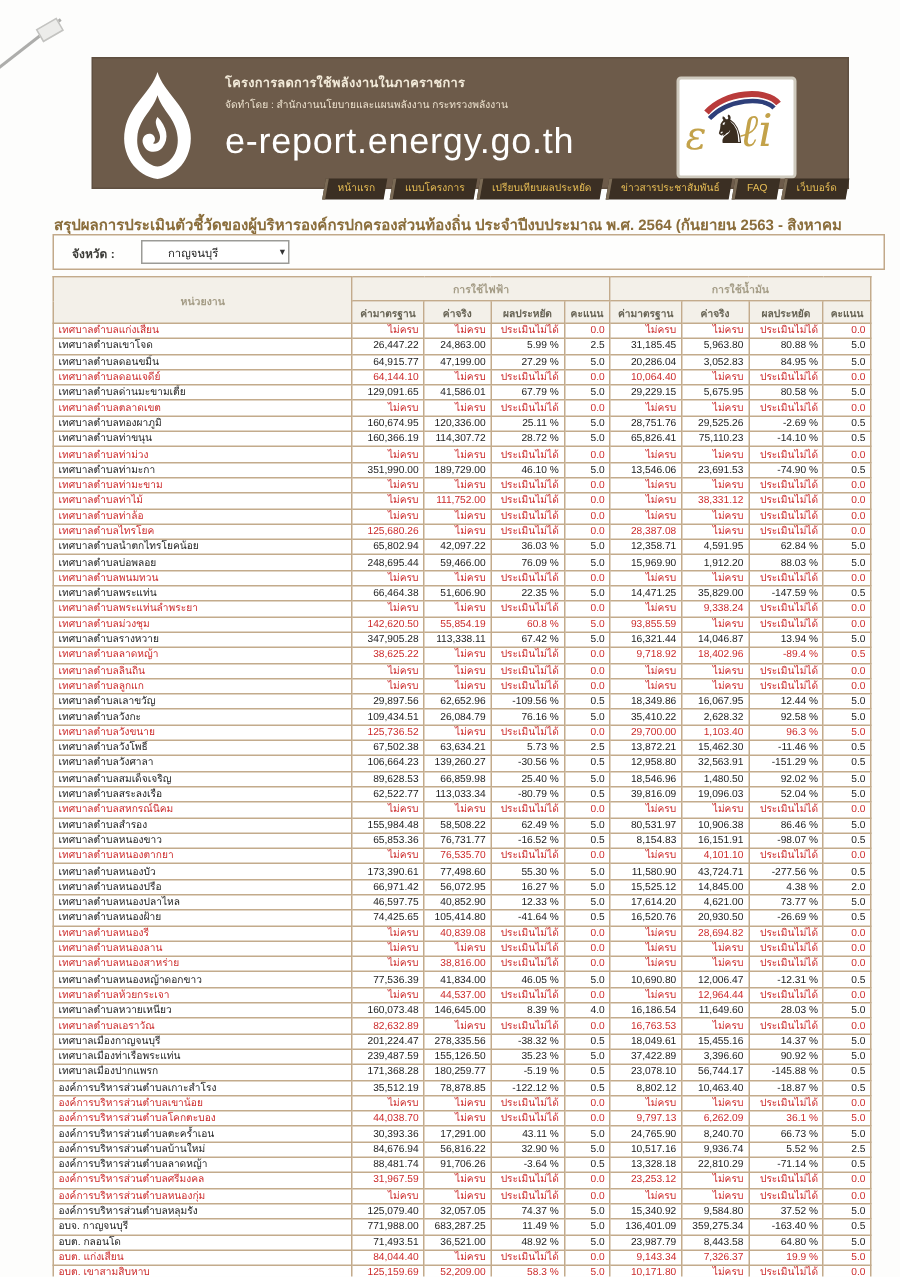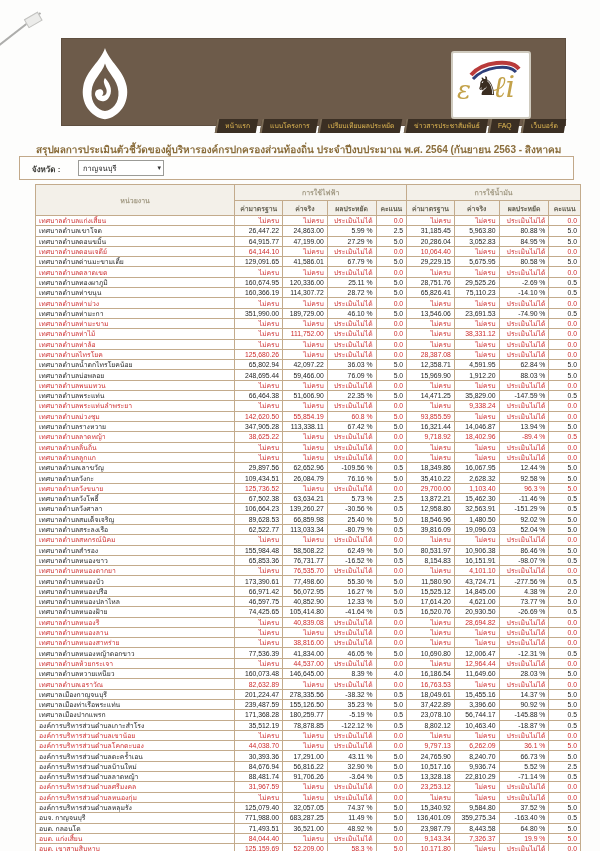--- a/index.html
+++ b/index.html
@@ -31,26 +31,26 @@
   .nav-btn{background:#3b2f23;color:#e7bd55;font-size:6.8px;line-height:14px;
     padding:0 7px;margin-left:3px;white-space:nowrap;transform:skewX(-10deg);
     border-left:2px solid #7a6a55;cursor:pointer;}
   .nav-btn span{display:inline-block;transform:skewX(10deg);}
 
   
   .subtitle{position:absolute;left:36px;top:142px;width:540px;font-size:10px;font-weight:bold;
     color:#8a6d3b;}
 
   
-  .filter-box{position:absolute;left:19px;top:156px;width:553px;height:22px;
+  .filter-box{position:absolute;left:35px;top:156px;width:553px;height:22px;
     border:1px solid #c2a98a;background:#fefefd;}
   .filter-label{position:absolute;left:12px;top:6px;font-size:8px;font-weight:bold;color:#3c3c38;}
   .select{position:absolute;left:58px;top:3px;width:78px;height:14px;background:#fff;
     border:1px solid #9b9b97;font-size:7.5px;color:#222;display:flex;align-items:center;
-    justify-content:space-between;padding:0 2px 0 4px;cursor:pointer;}
+    justify-content:space-between;padding:0 2px 0 17px;cursor:pointer;}
   .caret{font-size:7px;color:#333;}
 
   
   .tablewrap{position:absolute;left:35px;top:184px;width:546px;}
   table{border-collapse:collapse;width:100%;table-layout:fixed;}
   th,td{border:1px solid #c3ab8c;overflow:hidden;white-space:nowrap;}
   thead th{background:#f3f0e9;font-weight:bold;}
   .th-group{font-size:7px;color:#a49c86;height:13px;}
   .th-org{font-size:7px;color:#a49c86;}
   .th-sub{font-size:6.8px;color:#676354;height:12px;}
@@ -68,20 +68,25 @@
 <div class="scan-mark"></div>
 
 <div class="header">
   <div class="flame">
     <svg viewBox="0 0 60 72">
       <path d="M30 1 C26 14 12 22 9 38 C6 54 16 68 30 70 C44 68 54 54 51 38 C48 22 34 14 30 1 Z
                M30 16 C33 26 42 31 43 43 C44 54 37 61 30 62 C23 61 16 54 17 43 C18 31 27 26 30 16 Z" fill="#ffffff" fill-rule="evenodd"></path>
       <path d="M30 30 C36 36 38 44 33 50 C29 54 23 53 21 48 C19 44 22 40 26 41 C29 42 29 46 27 47
                C30 48 33 45 31 40 C29 35 28 33 30 30 Z" fill="#ffffff"></path>
     </svg>
+  </div>
+  <div class="hgroup">
+    <div class="h-line1">โครงการลดการใช้พลังงานในภาคราชการ</div>
+    <div class="h-line2">จัดทำโดย : สำนักงานนโยบายและแผนพลังงาน กระทรวงพลังงาน</div>
+    <div class="site-title">e-report.energy.go.th</div>
   </div>
   <div class="mascot">
     <svg viewBox="0 0 76 64">
       <path d="M18 22 C30 8 58 6 66 16" stroke="#b93b3b" stroke-width="4" fill="none"></path>
       <path d="M20 26 C32 13 56 11 63 19" stroke="#2e3f7a" stroke-width="3" fill="none"></path>
       <text x="4" y="46" font-family="DejaVu Serif, serif" font-style="italic" font-size="26" fill="#c3a24a">ε</text>
       <text x="40" y="44" font-family="DejaVu Serif, serif" font-style="italic" font-size="30" fill="#c3a24a">ℓi</text>
       <text x="22" y="42" font-size="26" fill="#3a2d20">♞</text>
     </svg>
   </div>

